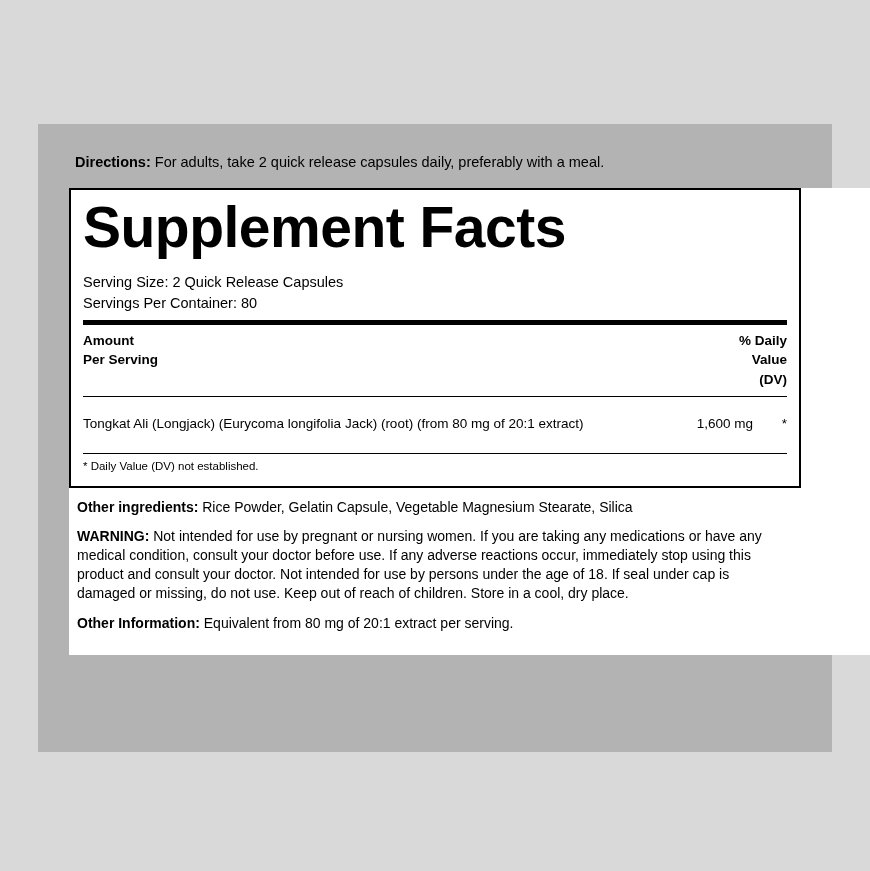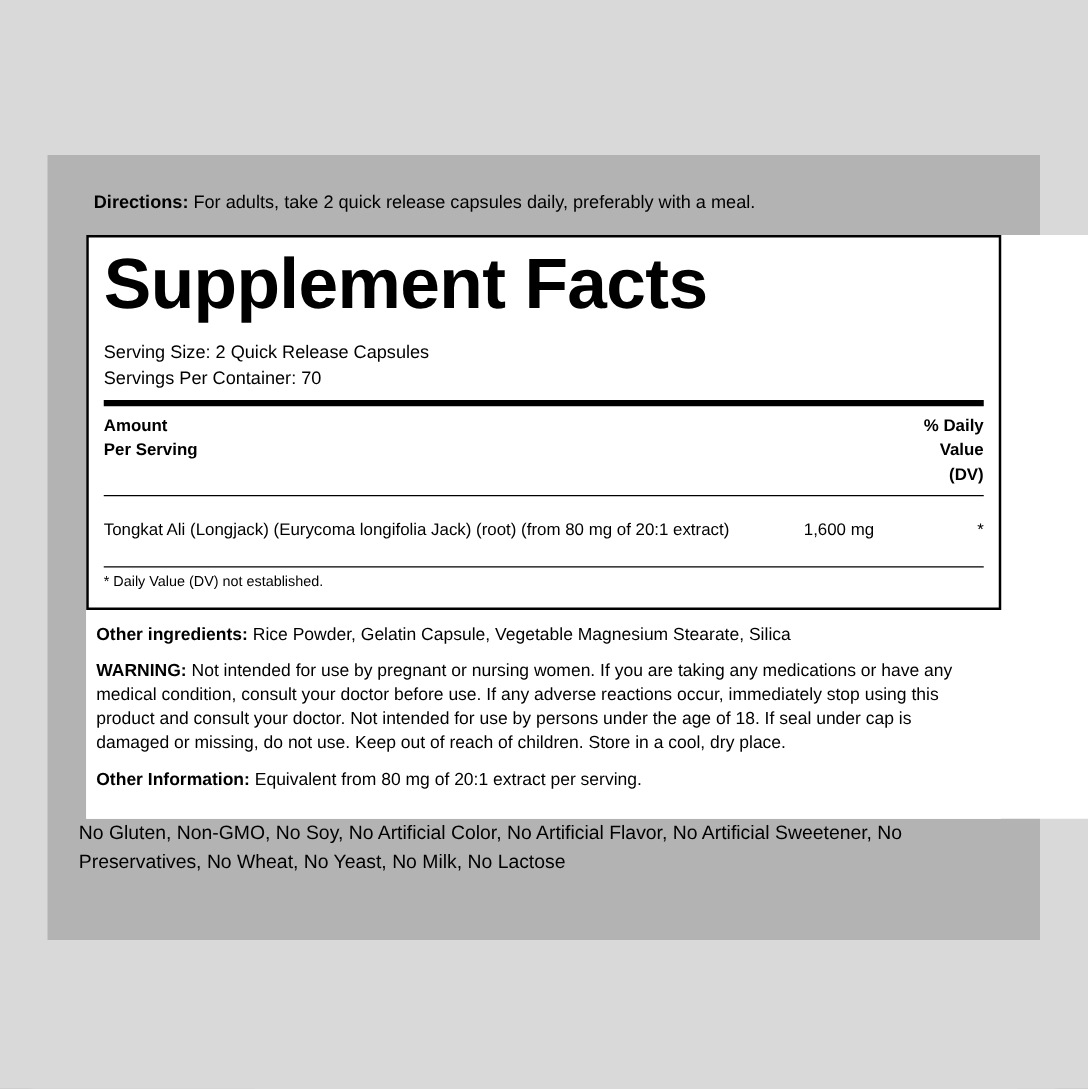--- a/index.html
+++ b/index.html
@@ -104,21 +104,21 @@
     min-height: 38px;
   }
   .ing-name {
     flex: 1 1 auto;
     font-size: 13.5px;
     line-height: 1.45;
     padding-right: 10px;
   }
   .ing-amt {
     width: 110px;
-    text-align: left;
+    text-align: right;
     font-size: 13.5px;
     padding-right: 8px;
   }
   .ing-dv {
     width: 26px;
     text-align: right;
     font-size: 13.5px;
   }
   .footnote {
     font-size: 11.5px;
@@ -161,21 +161,21 @@
     <div class="directions">
       <b>Directions:</b><span> For adults, take 2 quick release capsules daily, preferably with a meal.</span>
     </div>
 
     <div class="facts-box">
       <div class="facts-inner">
 
         <div class="sf-title">Supplement Facts</div>
 
         <div class="serving-line">Serving Size: 2 Quick Release Capsules</div>
-        <div class="serving-line">Servings Per Container: 70</div>
+        <div class="serving-line">Servings Per Container: 80</div>
 
         <div class="rule-thick"></div>
 
         <div class="amount-row">
           <div class="amount-left">
             <div>Amount</div>
             <div>Per Serving</div>
           </div>
           <div class="amount-right">
             <div>% Daily</div>
@@ -204,16 +204,15 @@
         </div>
         <div class="below-para">
           <b>WARNING:</b><span> Not intended for use by pregnant or nursing women. If you are taking any medications or have any medical condition, consult your doctor before use. If any adverse reactions occur, immediately stop using this product and consult your doctor. Not intended for use by persons under the age of 18. If seal under cap is damaged or missing, do not use. Keep out of reach of children. Store in a cool, dry place.</span>
         </div>
         <div class="below-para">
           <b>Other Information:</b><span> Equivalent from 80 mg of 20:1 extract per serving.</span>
         </div>
       </div>
     </div>
 
-    <div class="free-from" id="free-from" style="top: 531px;">No Gluten, Non-GMO, No Soy, No Artificial Color, No Artificial Flavor, No Artificial Sweetener, No Preservatives, No Wheat, No Yeast, No Milk, No Lactose</div>
 
   </div>
 </div>
 
 </body></html>

